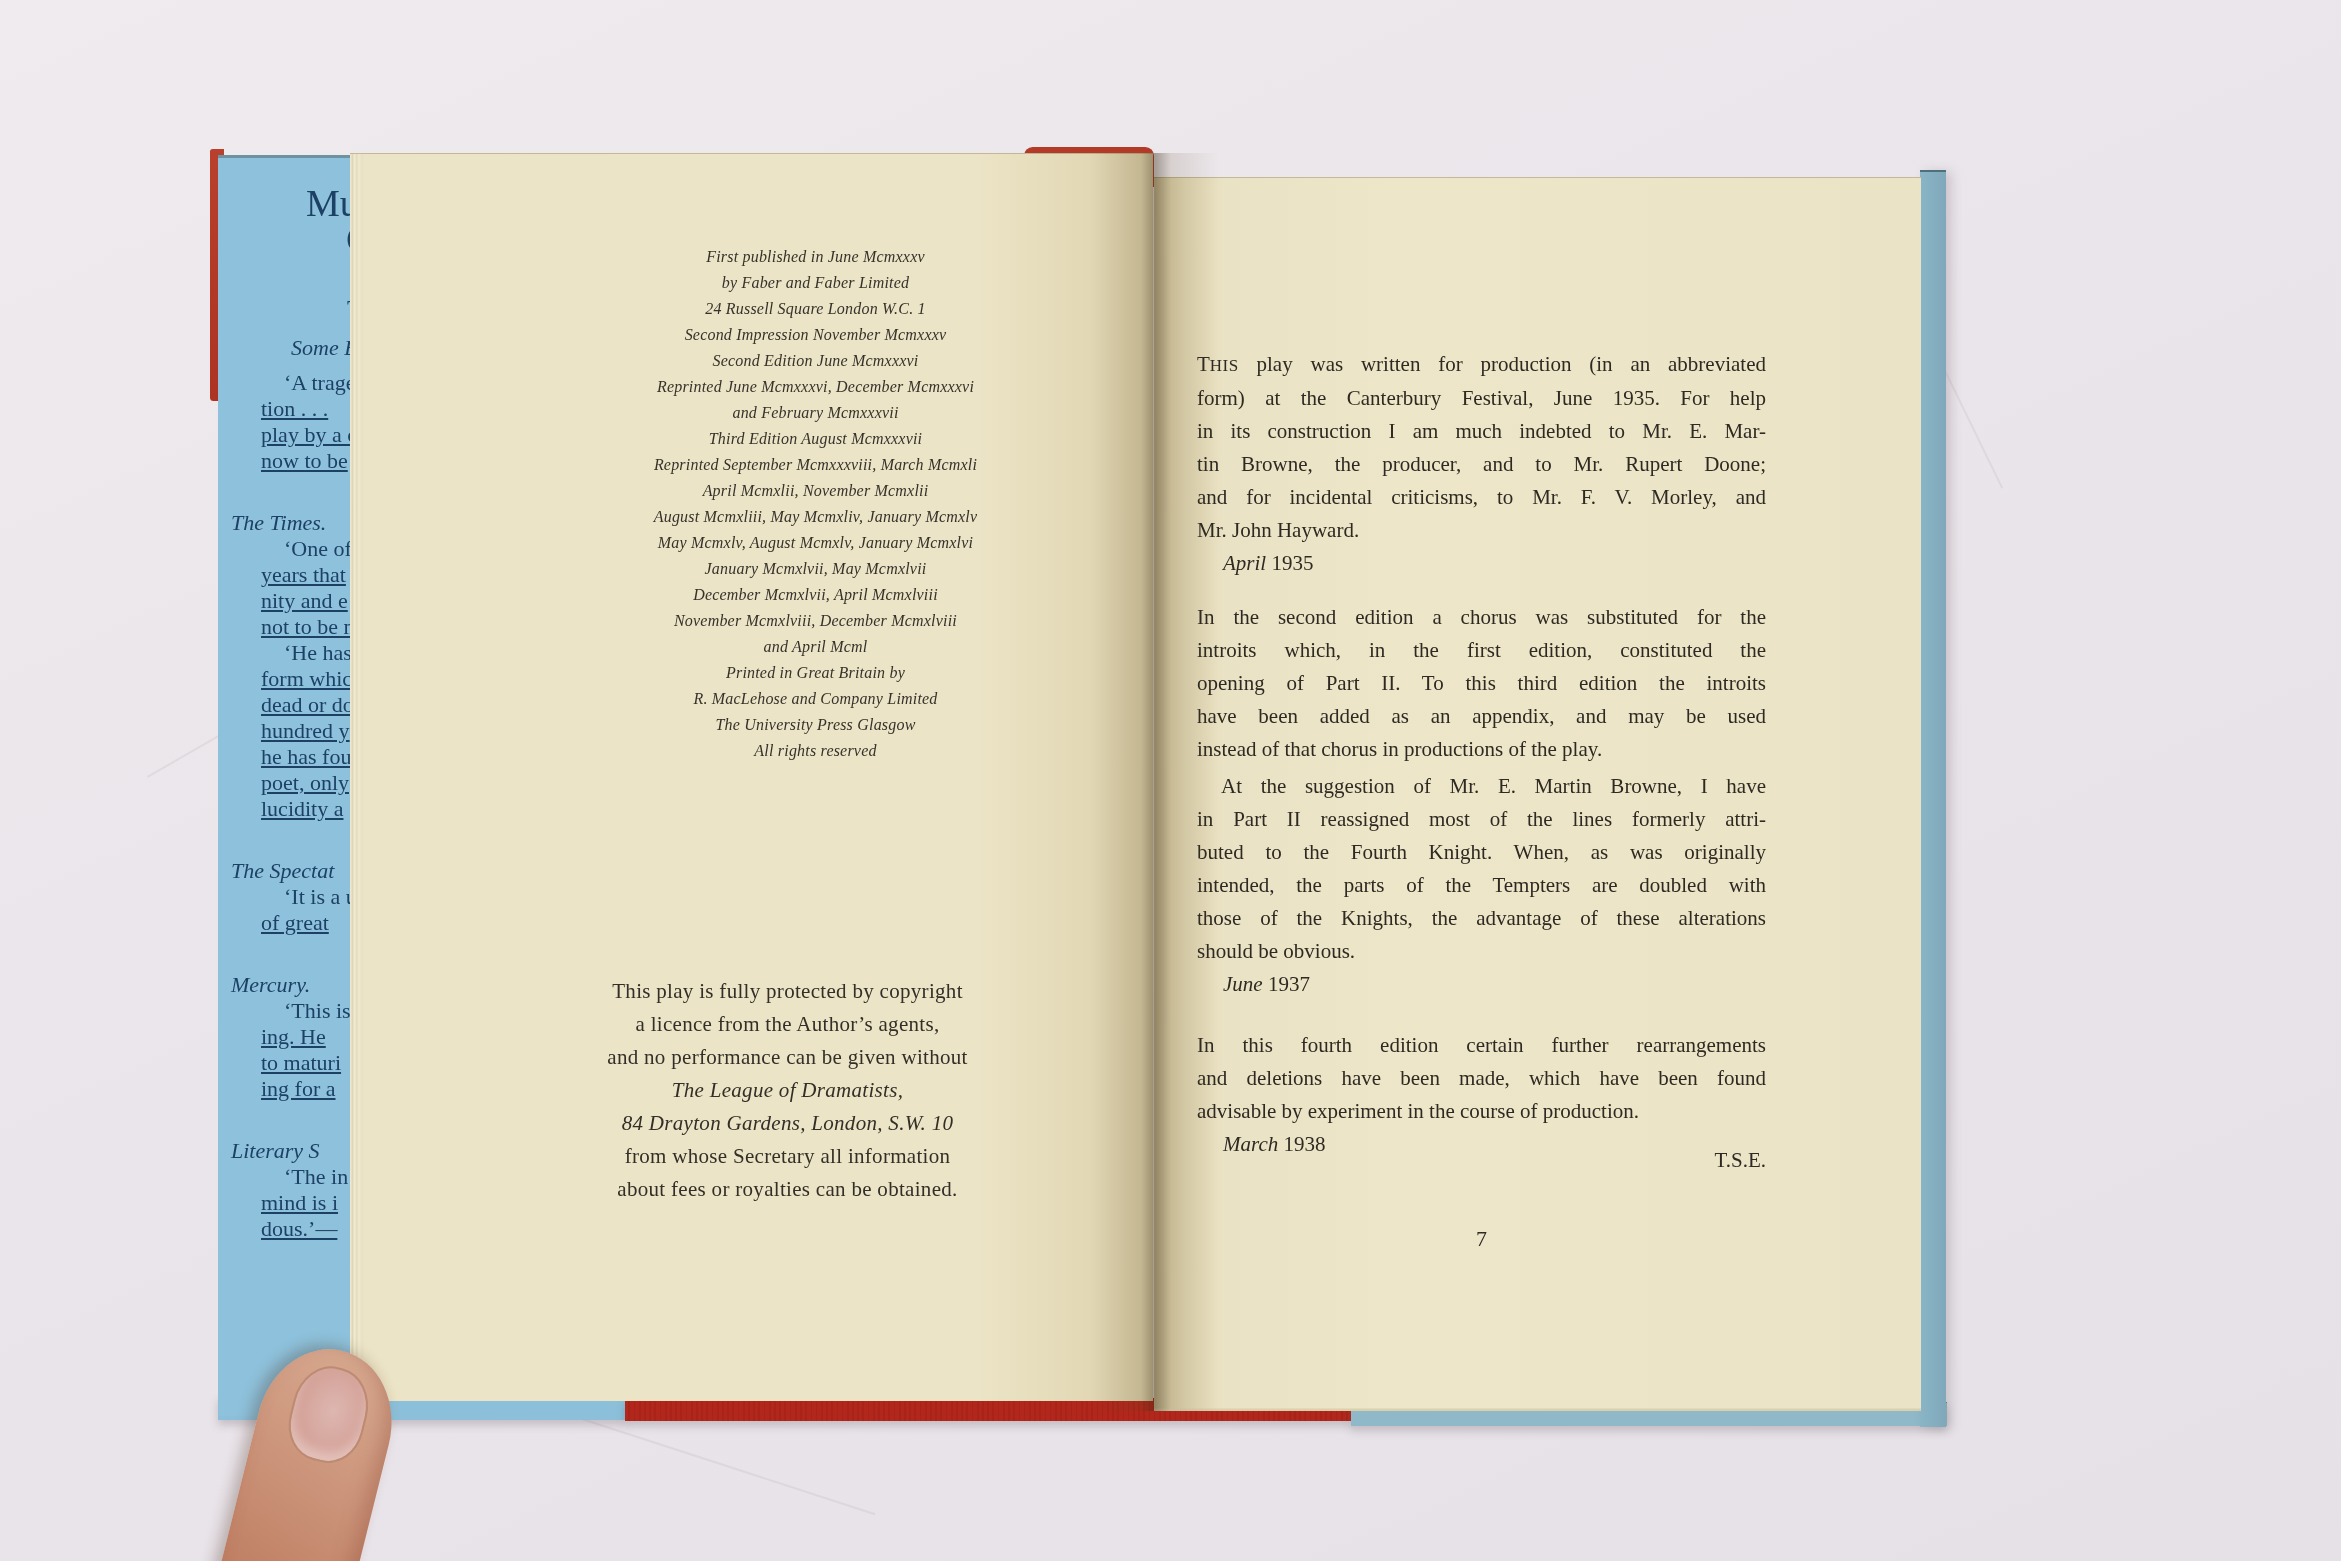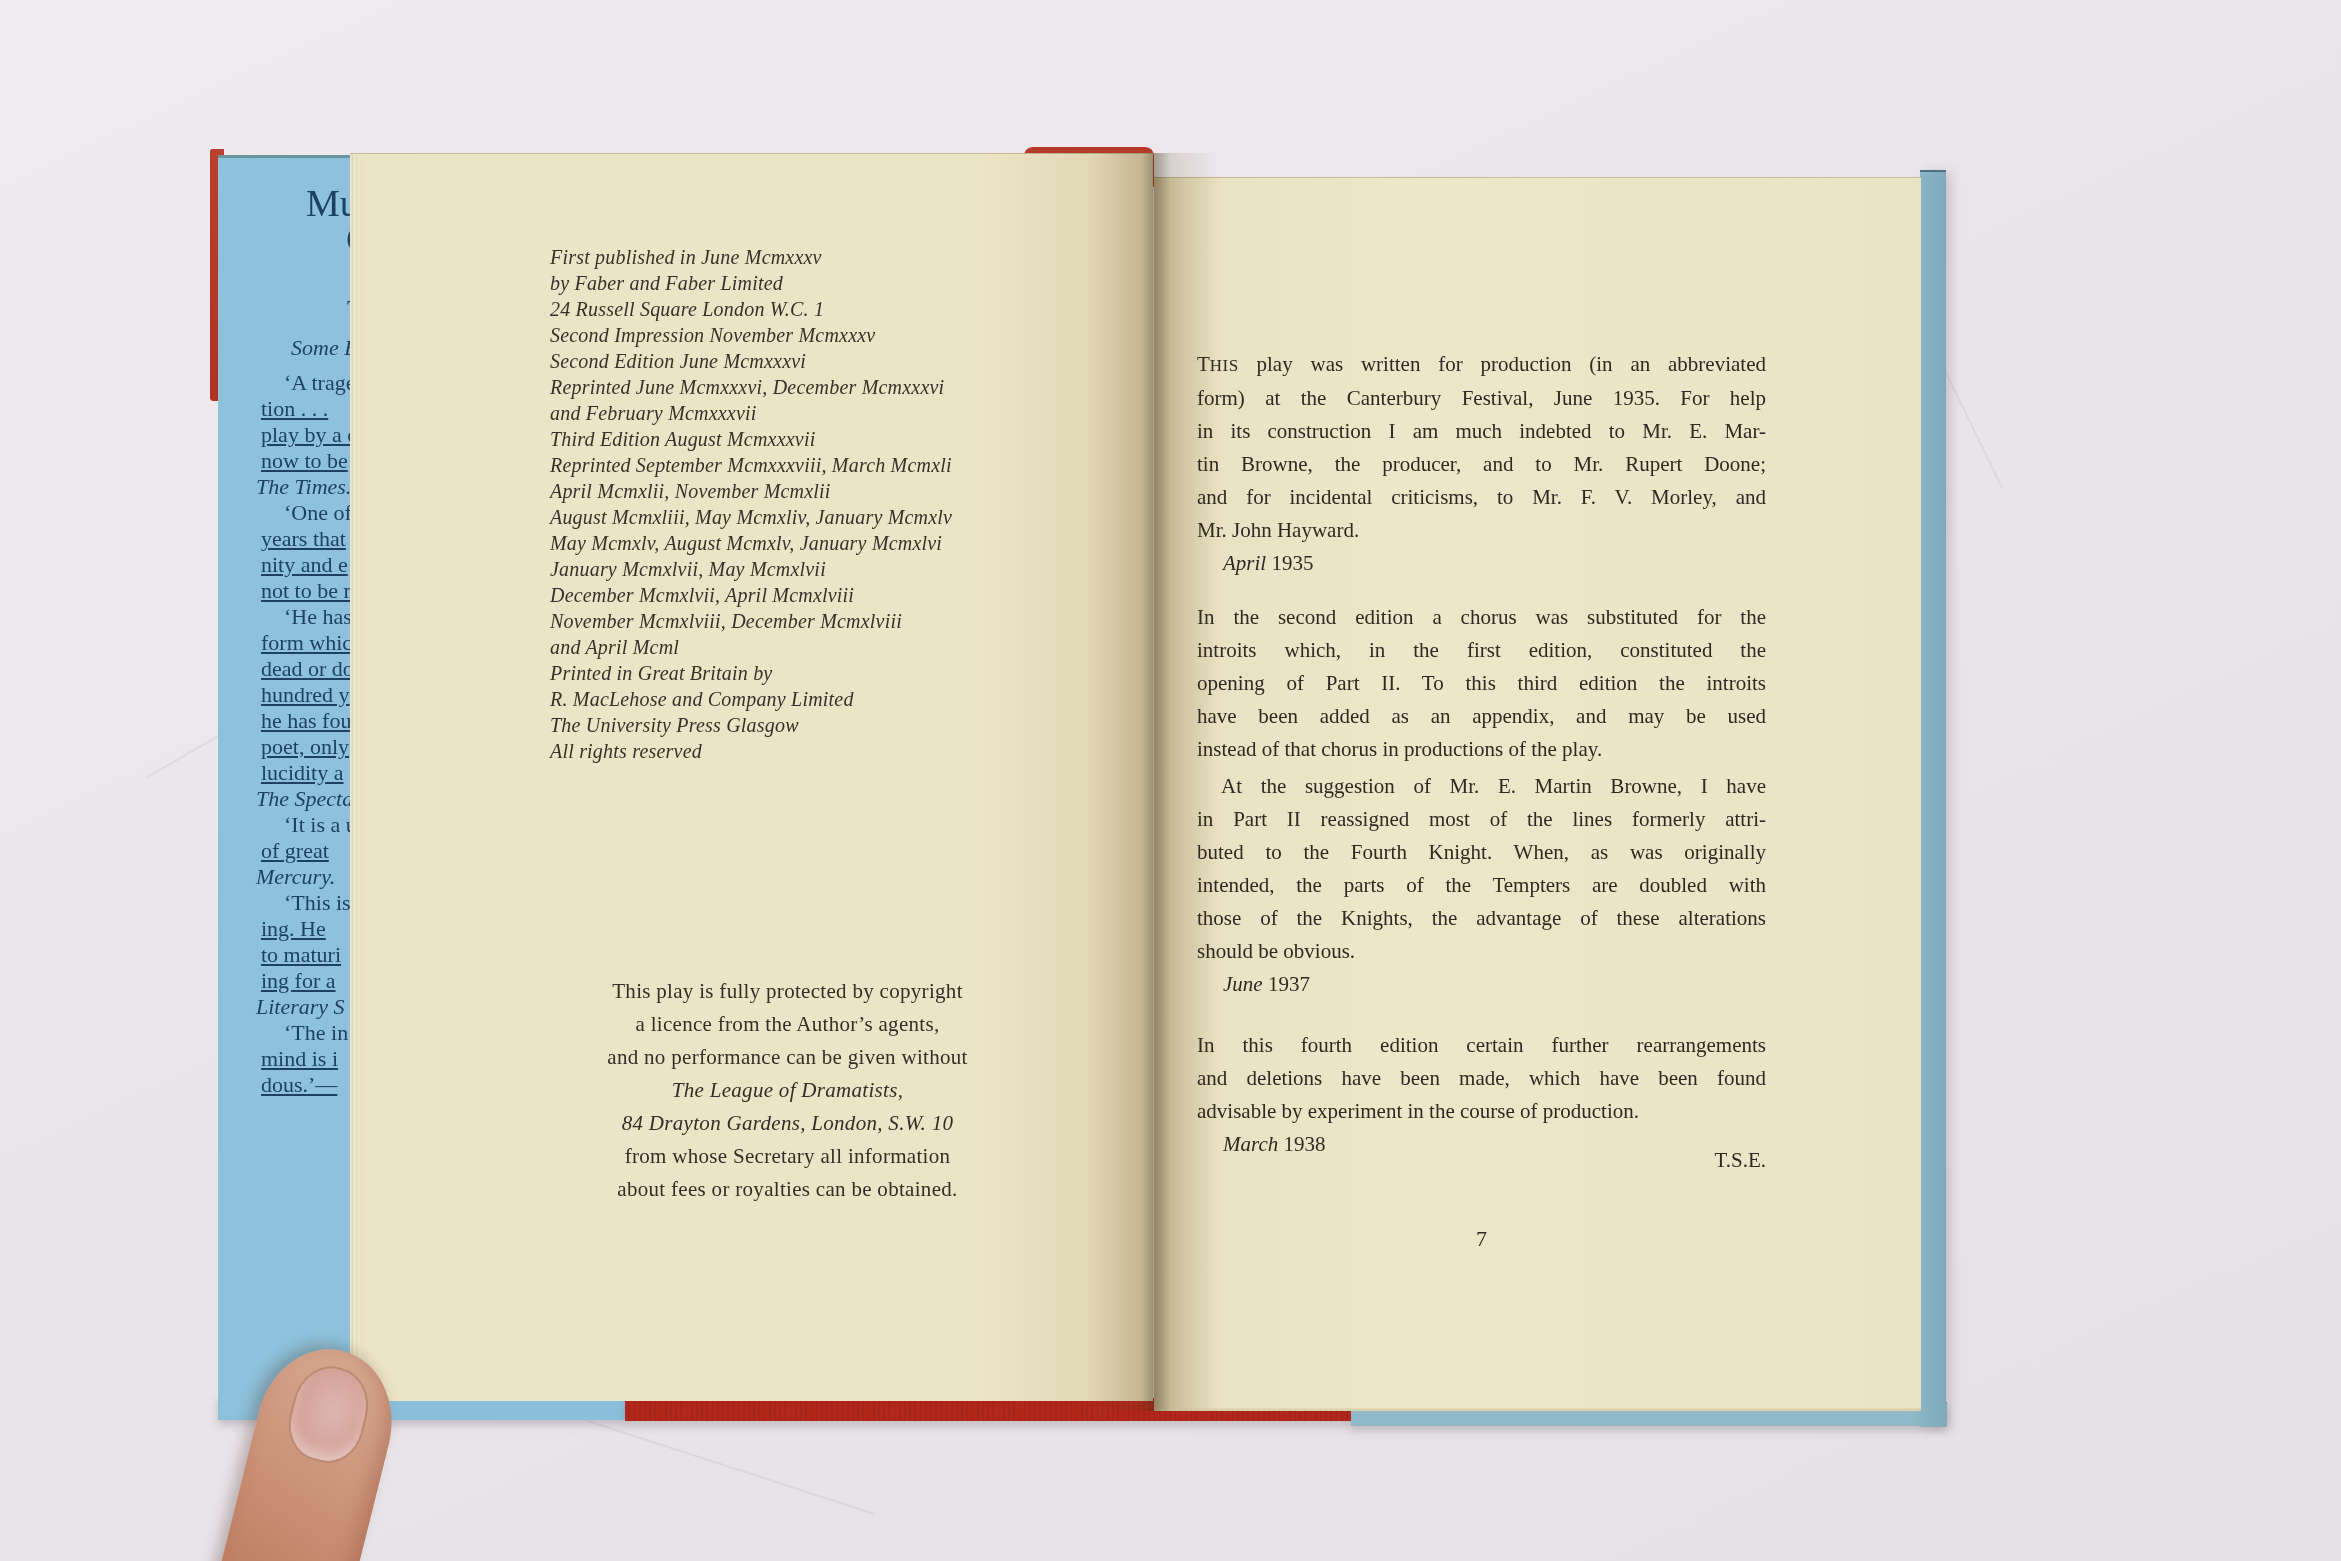--- a/index.html
+++ b/index.html
@@ -29,39 +29,39 @@
   
   .flap{position:absolute;left:218px;top:155px;width:133px;height:1258px;overflow:hidden;
         background:#8ec2dc;border-top:3.5px solid #6d93a2;z-index:4;color:#1d4065;}
   .flap .big{position:absolute;font-size:38px;white-space:nowrap;}
   .flap .mid{position:absolute;font-size:23.4px;white-space:nowrap;}
   .flap .sub{position:absolute;font-size:22px;font-style:italic;white-space:nowrap;}
   .reviews{position:absolute;top:212px;left:0;width:243px;}
   .reviews div{font-size:22px;line-height:26px;white-space:nowrap;}
   .reviews .q{padding-left:54px;margin-left:12px;}
   .reviews .b{padding-left:43px;text-decoration:underline;}
-  .reviews .c{padding-left:38px;font-style:italic;}
+  .reviews .c{padding-left:13px;font-style:italic;margin-top:36px;}
 
   
   .page{position:absolute;z-index:5;}
   .page-left{left:350px;top:153px;width:803px;height:1247px;
      background:linear-gradient(90deg,#ece4c6 0%,#ece4c6 78%,#e1d7b4 93%,#d6caa3 100%);
      border-top:1.7px solid rgba(120,105,70,0.35);}
   .page-left::before{content:"";position:absolute;left:0;top:0;bottom:0;width:14px;
      background:linear-gradient(90deg,#f2ecd4 0,#ddd5b6 2.6px,#f2ecd3 4.3px,#e2dabb 7px,#f0ead1 8.7px,#e8e0c1 12px,rgba(0,0,0,0) 14px);}
   .page-right{left:1154px;top:177px;width:767px;height:1233px;
      background:linear-gradient(90deg,#cfc29a 0%,#e1d7b3 4%,#eae2c4 9%,#eee6c8 32%,#ebe3c5 100%);
      border-top:1.7px solid rgba(120,105,70,0.35);
      box-shadow:inset 0 -2.6px 0 #d9d0ae;}
   .gutter{position:absolute;left:1089px;top:153px;width:130px;height:1258px;z-index:6;pointer-events:none;
      background:linear-gradient(90deg,rgba(89,68,35,0) 0%,rgba(89,68,35,0.16) 40%,rgba(58,42,18,0.40) 51%,rgba(89,68,35,0.14) 63%,rgba(89,68,35,0) 100%);}
 
   
-  .pub{position:absolute;left:200px;top:90px;width:555px;text-align:left;
-       font-style:italic;font-size:20px;line-height:26px;color:#36322b;letter-spacing:0.2px;}
+  .pub{position:absolute;left:188px;top:90px;width:555px;text-align:center;
+       font-style:italic;font-size:16px;line-height:26px;color:#36322b;letter-spacing:0.2px;}
   .copyright{position:absolute;left:173px;top:821px;width:529px;text-align:center;
        font-size:21px;line-height:33px;color:#332f28;letter-spacing:0.3px;}
   .copyright .it{font-style:italic;}
 
   
   .col{position:absolute;left:43px;width:569px;color:#2e2a23;}
   .p1{top:170px;} .p2{top:423px;} .p3{top:592px;} .p4{top:851px;}
   .rl{font-size:21px;line-height:33px;text-align:justify;text-align-last:justify;}
   .rl.nj{text-align-last:left;}
   .rl.ind{text-indent:24px;}

